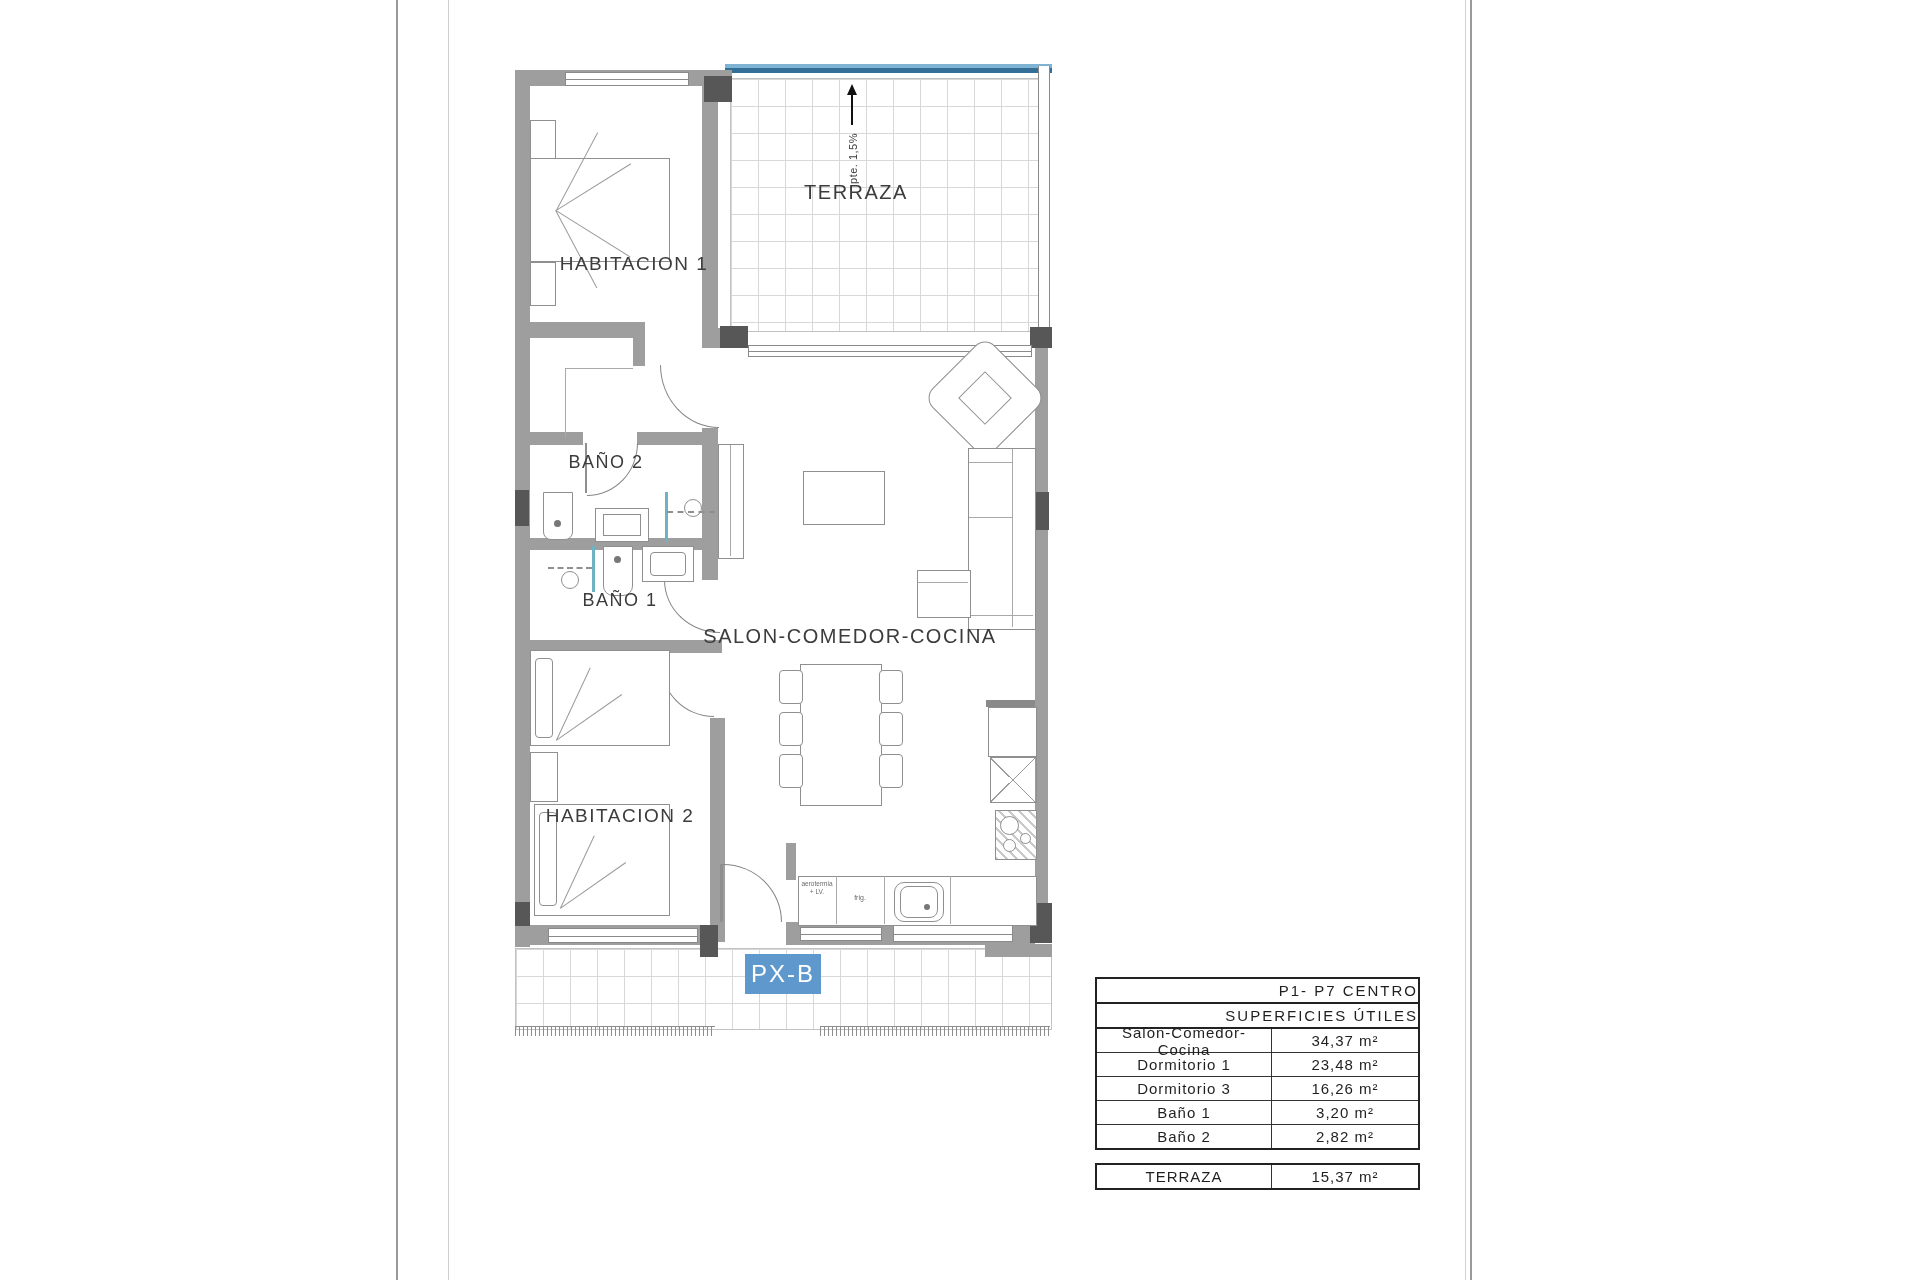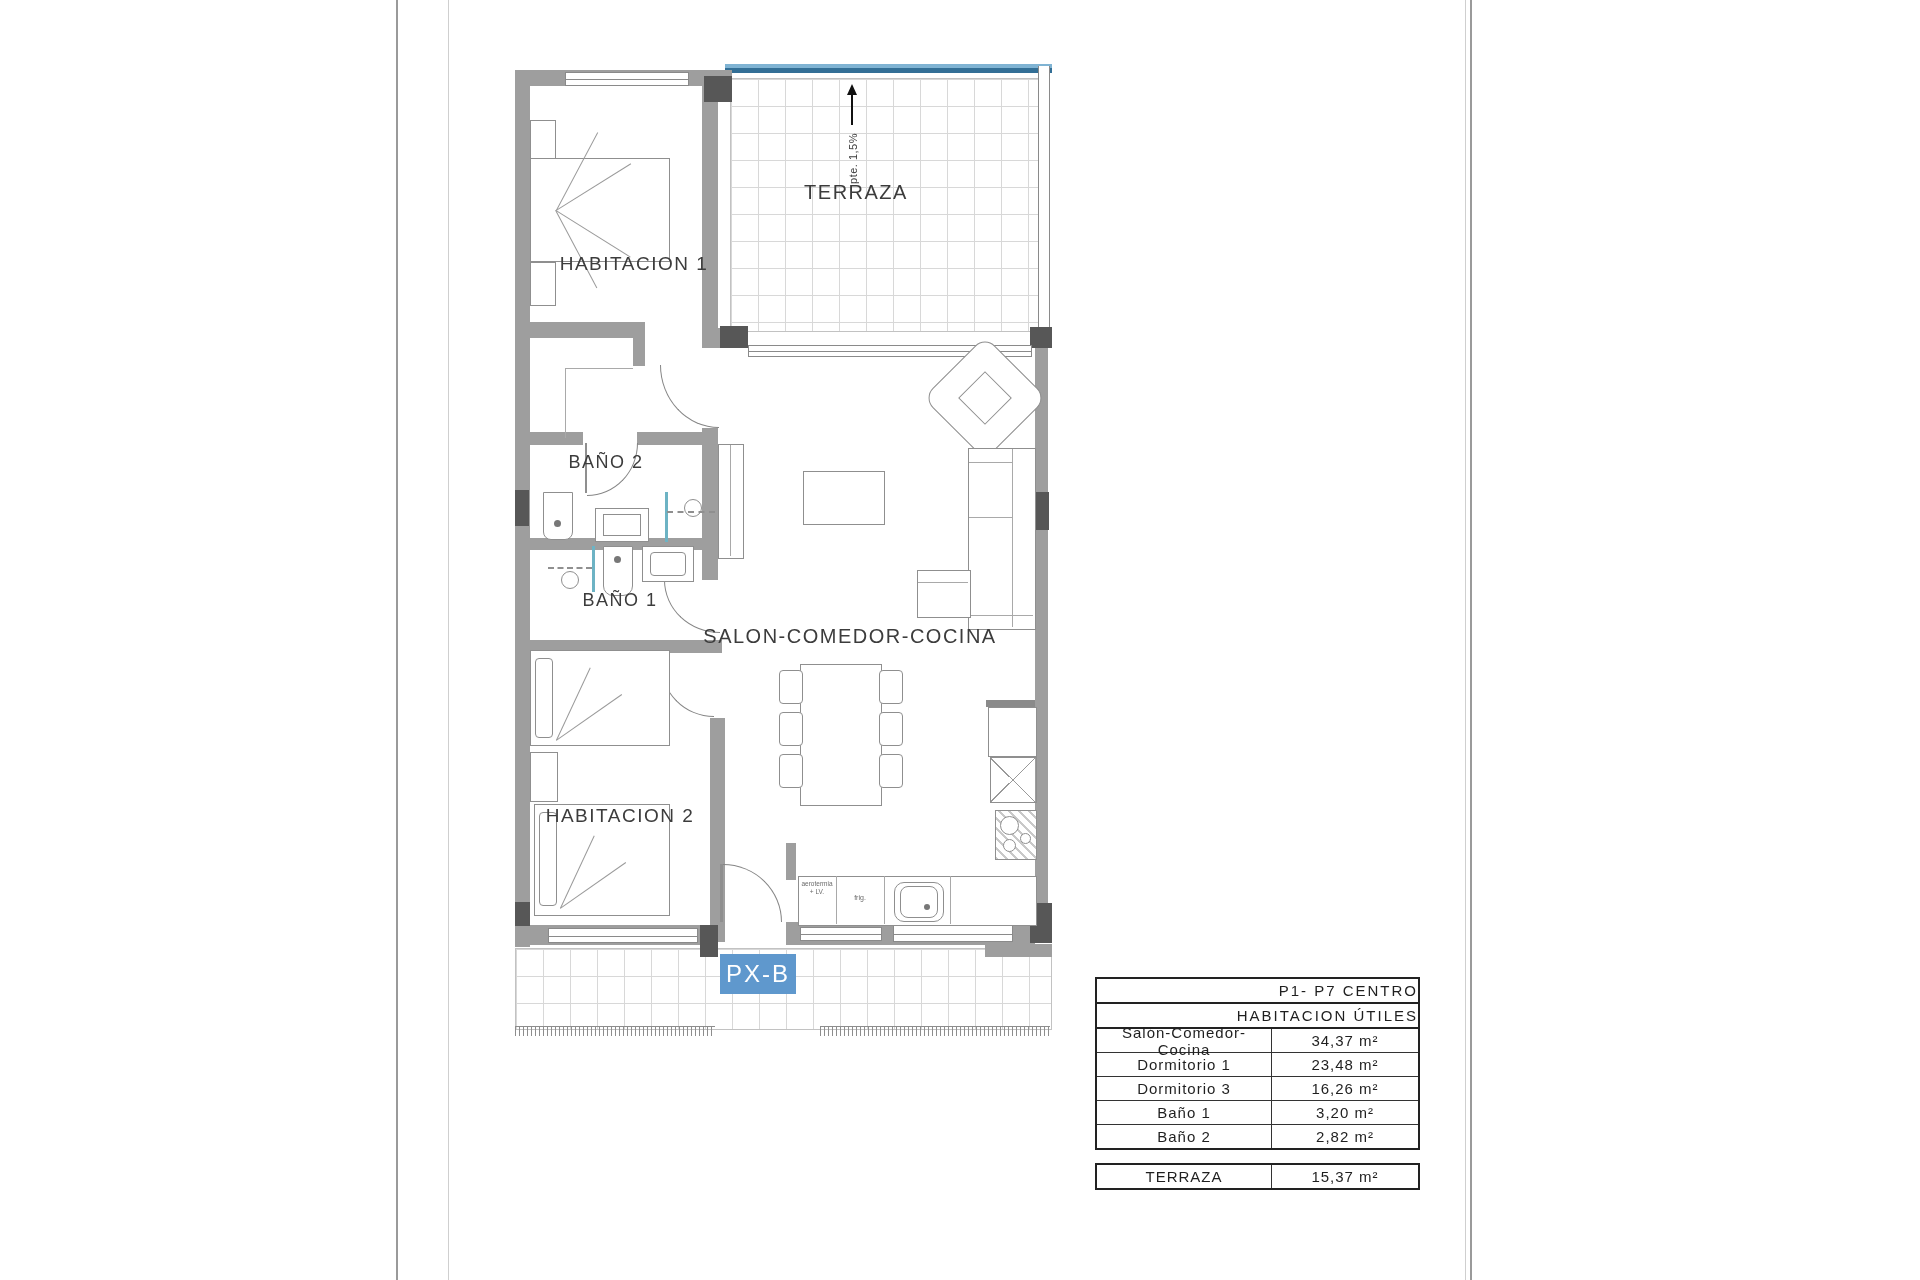--- a/index.html
+++ b/index.html
@@ -187,28 +187,28 @@
   <div class="lbl" style="left:620px;top:600px;font-size:18px;">BAÑO 1</div>
   <div class="lbl" style="left:850px;top:623px;font-size:20px;margin-top:13px;">SALON-COMEDOR-COCINA</div>
   <div class="lbl" style="left:620px;top:816px;font-size:19px;">HABITACION 2</div>
 
   <div class="abs" style="left:847px;top:84px;width:0;height:0;border-left:5px solid transparent;border-right:5px solid transparent;border-bottom:11px solid #111;"></div>
   <div class="abs" style="left:851px;top:95px;width:2px;height:30px;background:#111;"></div>
   <div class="slope-v" style="left:845px;top:128px;width:16px;height:60px;">
       <span>pte. 1,5%</span>
     </div>
 
-  <div class="unittag" style="left:720px;top:954px;width:76px;height:40px;">PX-B</div>
+  <div class="unittag" style="left:745px;top:954px;width:76px;height:40px;">PX-B</div>
 
   <div class="dt" style="top:977px;">
     <div class="trow th">
         <span>P1- P7 CENTRO</span>
       </div>
     <div class="trow th" style="border-top:2px solid #222;">
-        <span>HABITACION ÚTILES</span>
+        <span>SUPERFICIES ÚTILES</span>
       </div>
     <div class="trow" style="border-top:2px solid #222;">
       <div class="lblc">Salón-Comedor-Cocina</div>
       <div class="valc">34,37 m²</div>
     </div>
     <div class="trow">
       <div class="lblc">Dormitorio 1</div>
       <div class="valc">23,48 m²</div>
     </div>
     <div class="trow">

